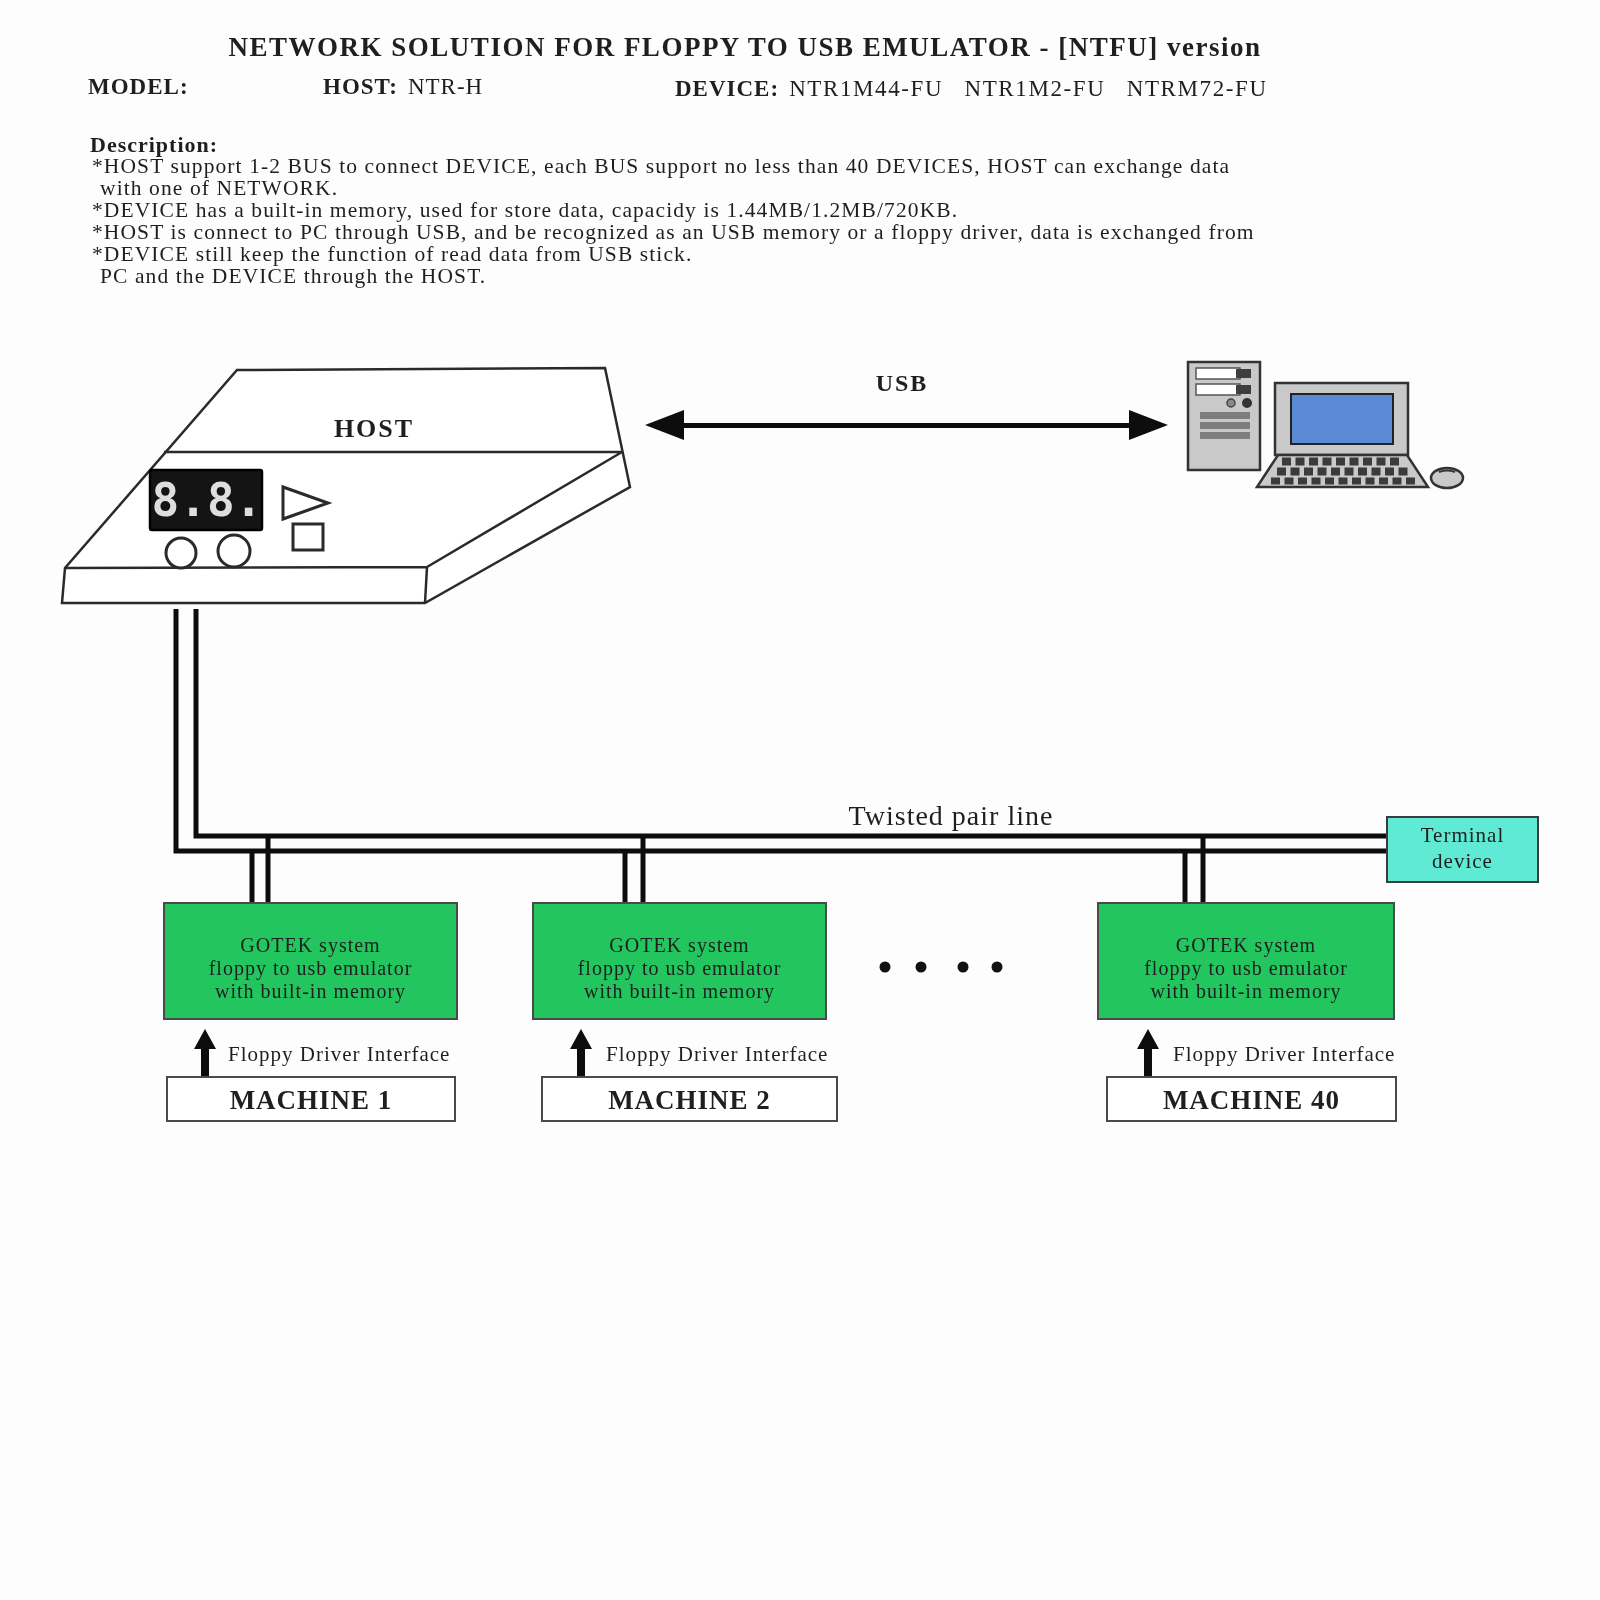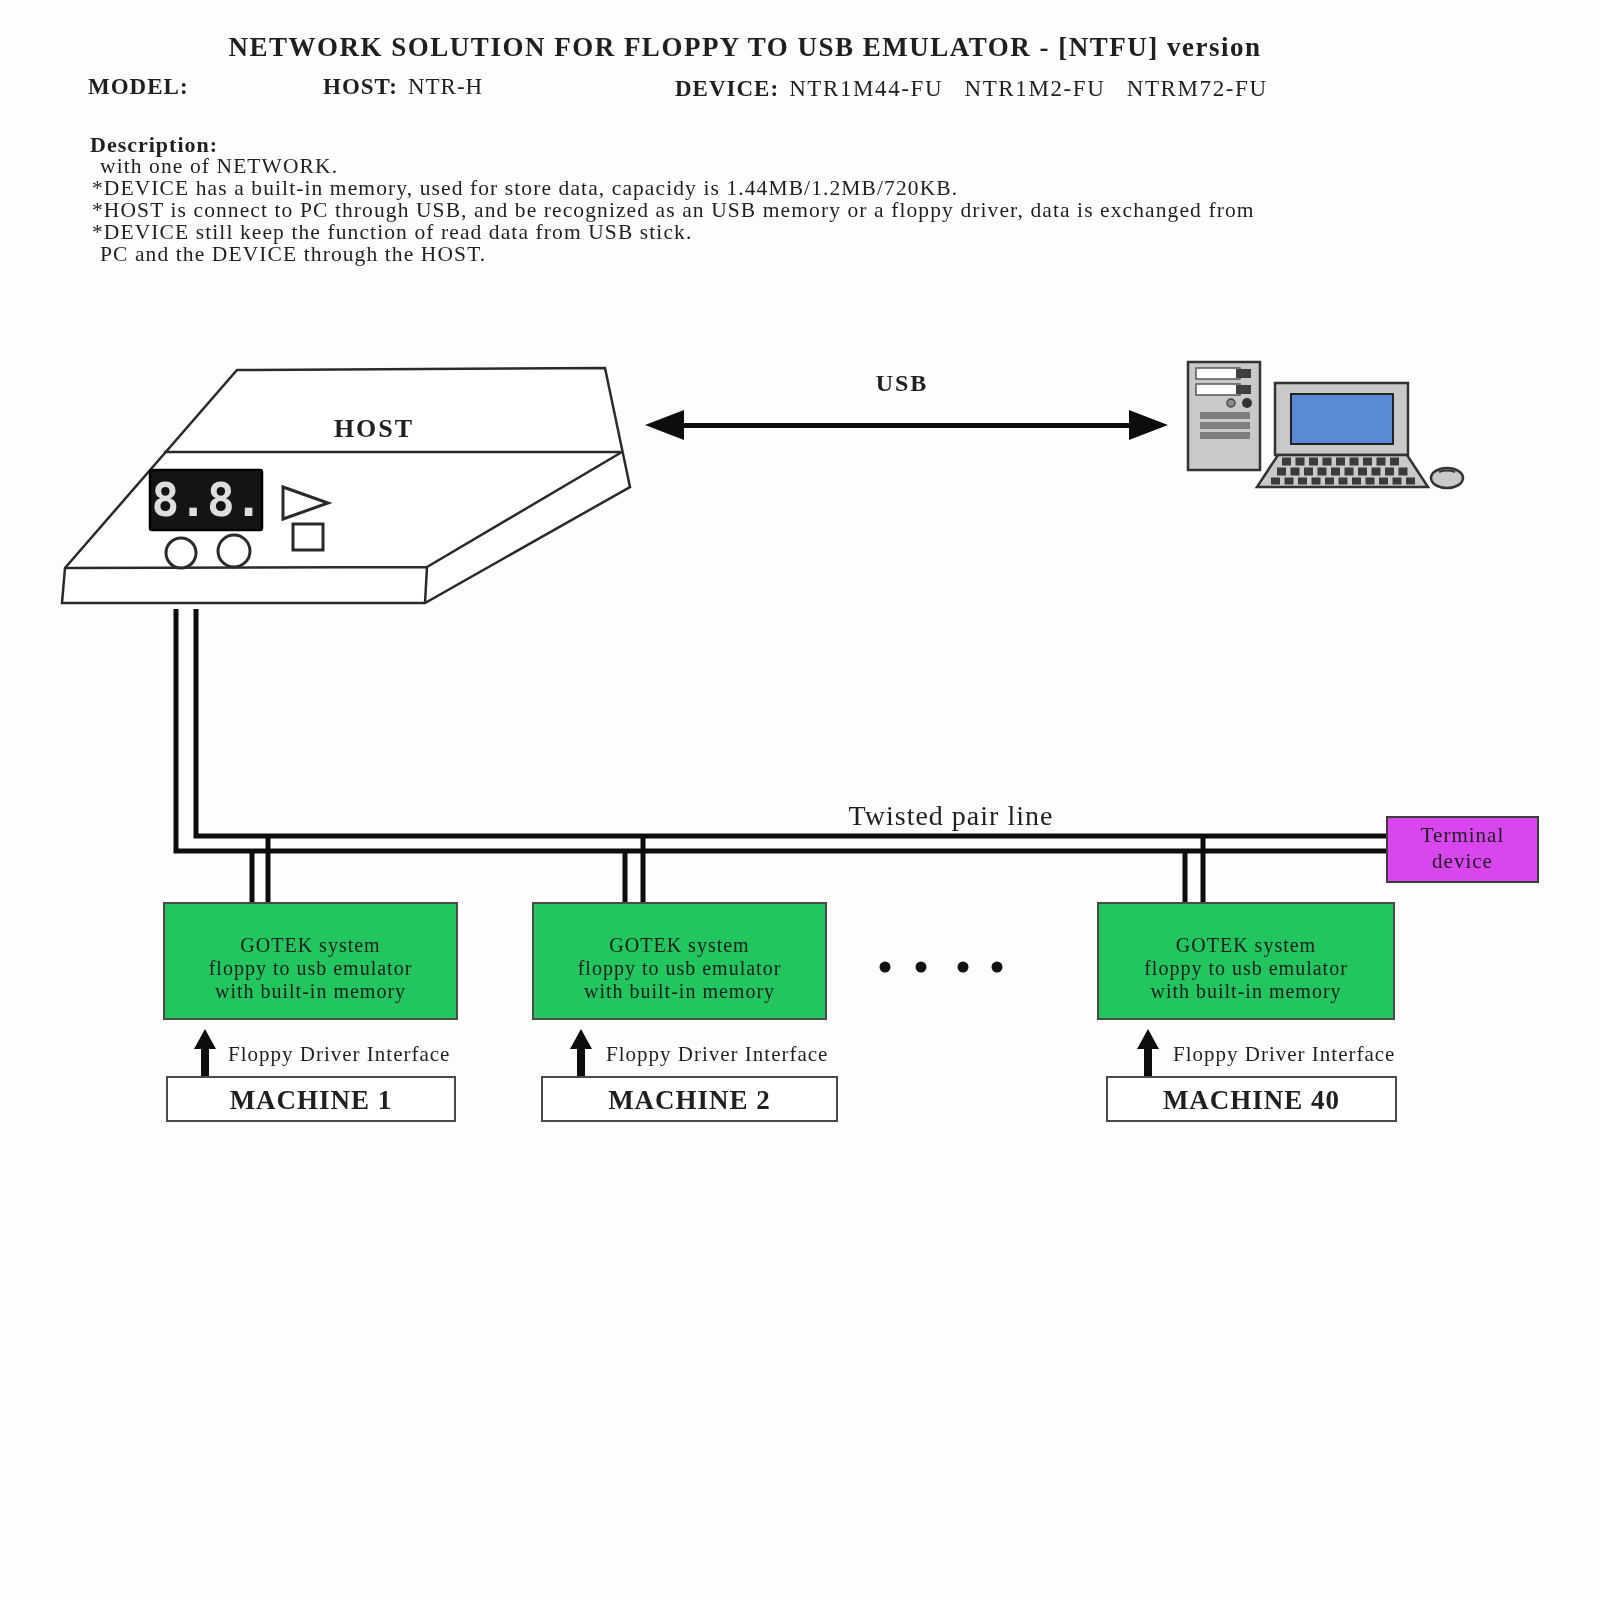--- a/index.html
+++ b/index.html
@@ -18,21 +18,21 @@
   .device-values{letter-spacing:1.6px;word-spacing:14px;}
   
   .desc-head{left:90px;top:132px;font-size:22px;font-weight:bold;letter-spacing:1px;}
   .desc-block{left:92px;top:155px;width:1420px;font-size:21.5px;letter-spacing:1.1px;line-height:22px;}
   .desc-line{height:22px;white-space:nowrap;}
   .desc-line.cont{padding-left:8px;}
   
   .host-label{left:314px;top:414px;width:120px;font-size:26px;font-weight:bold;letter-spacing:2px;text-align:center;}
   .usb-label{left:857px;top:370px;width:90px;font-size:24px;font-weight:bold;letter-spacing:2px;text-align:center;}
   .bus-label{left:831px;top:800px;width:240px;font-size:28px;font-weight:normal;letter-spacing:1px;text-align:center;}
-  .terminal-box{left:1386px;top:816px;width:149px;height:59px;border:2px solid #3c3c3c;background:#d946ef;
+  .terminal-box{left:1386px;top:816px;width:149px;height:59px;border:2px solid #3c3c3c;background:#5eead4;
     font-size:21px;line-height:26px;text-align:center;padding-top:4px;letter-spacing:1px;}
   .gotek-box{top:902px;height:118px;border:2px solid #4a4a4a;background:#22c55e;
     font-size:20px;line-height:23px;text-align:center;letter-spacing:1px;box-sizing:border-box;padding-top:30px;}
   .gotek-1{left:163px;width:295px;}
   .gotek-2{left:532px;width:295px;}
   .gotek-3{left:1097px;width:298px;}
   .iface-label{top:1042px;font-size:21px;letter-spacing:1px;white-space:nowrap;}
   .iface-1{left:228px;}
   .iface-2{left:606px;}
   .iface-3{left:1173px;}
@@ -54,20 +54,21 @@
   <div class="abs model-label">MODEL:</div>
   <div class="abs host-pair">
     <span class="pair-label">HOST:</span><span>NTR-H</span>
   </div>
   <div class="abs device-pair">
     <span class="pair-label">DEVICE:</span><span class="device-values">NTR1M44-FU NTR1M2-FU NTRM72-FU</span>
   </div>
 
   <div class="abs desc-head">Description:</div>
   <div class="abs desc-block">
+    <div class="desc-line">*HOST support 1-2 BUS to connect DEVICE, each BUS support no less than 40 DEVICES, HOST can exchange data</div>
     <div class="desc-line cont">with one of NETWORK.</div>
     <div class="desc-line">*DEVICE has a built-in memory, used for store data, capacidy is 1.44MB/1.2MB/720KB.</div>
     <div class="desc-line">*HOST is connect to PC through USB, and be recognized as an USB memory or a floppy driver, data is exchanged from</div>
     <div class="desc-line">*DEVICE still keep the function of read data from USB stick.</div>
     <div class="desc-line cont">PC and the DEVICE through the HOST.</div>
   </div>
 
   <svg width="1600" height="1600" viewBox="0 0 1600 1600">
 
     <g stroke="#2a2a2a" fill="#ffffff" stroke-width="2.5">

